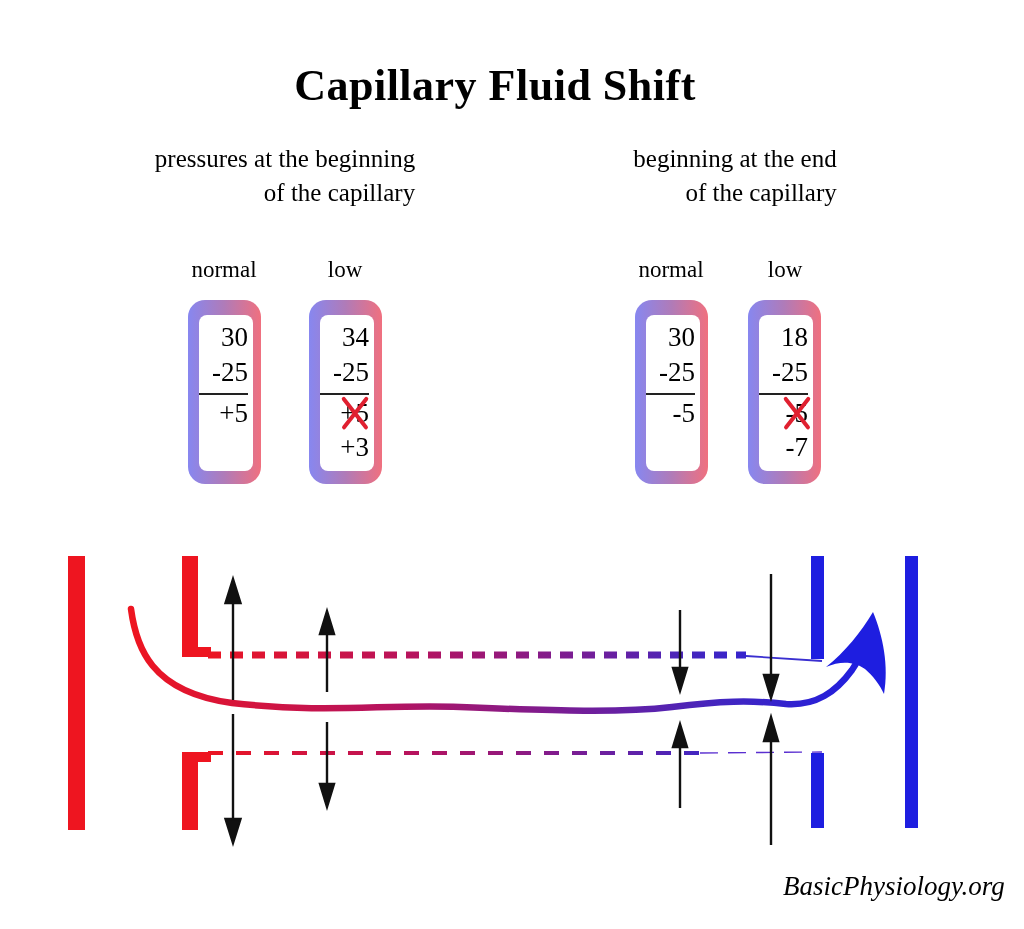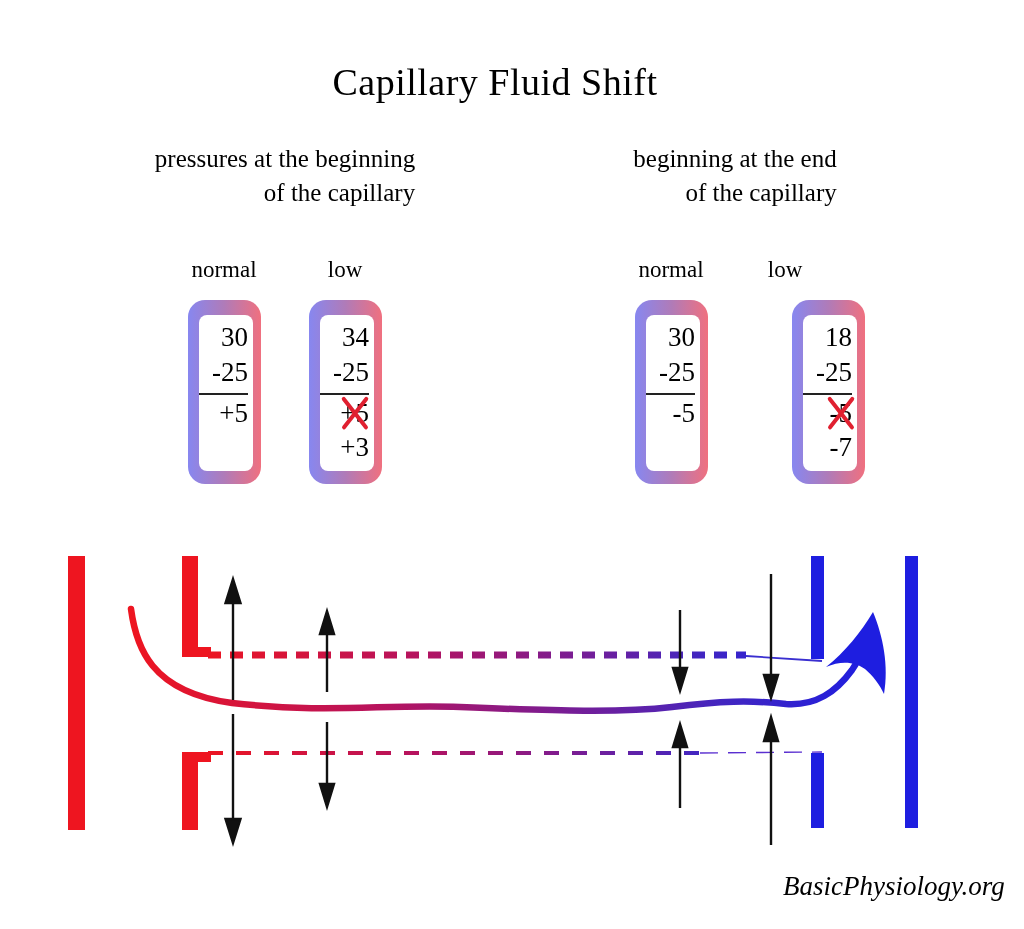--- a/index.html
+++ b/index.html
@@ -3,21 +3,21 @@
 <meta charset="utf-8">
 <style>
   html,body { margin:0; padding:0; background:#fff; }
   .page {
     position:relative; width:1024px; height:929px; background:#ffffff;
     font-family:"Liberation Serif","DejaVu Serif",serif; color:#000;
     overflow:hidden;
   }
   .title {
     position:absolute; left:495px; top:60px; transform:translateX(-50%);
-    font-size:38px; font-weight:normal; white-space:nowrap; letter-spacing:0.5px;
+    font-size:44px; font-weight:bold; white-space:nowrap; letter-spacing:0.5px;
   }
   .heading {
     position:absolute; transform:translateX(-50%); text-align:right;
     font-size:25px; line-height:34px; white-space:nowrap;
   }
   .heading-beginning { left:285px; top:142px; }
   .heading-end { left:735px; top:142px; }
   .col-label {
     position:absolute; transform:translateX(-50%); top:257px; font-size:23px;
   }
@@ -97,21 +97,21 @@
   <div class="pbox" style="left:635px;">
     <div class="pbox-inner">
       <div class="num-row">30</div>
       <div class="num-row">-25</div>
       <div class="sum-line"></div>
       <div class="result-row"><span>-5</span></div>
       <div class="corrected-row"></div>
     </div>
   </div>
 
-  <div class="pbox" style="left:792px;">
+  <div class="pbox" style="left:748px;">
     <div class="pbox-inner">
       <div class="num-row">18</div>
       <div class="num-row">-25</div>
       <div class="sum-line"></div>
       <div class="result-row"><span class="strike">-5</span></div>
       <div class="corrected-row">-7</div>
     </div>
   </div>
 
   <svg class="diagram-svg" width="1024" height="330" viewBox="0 540 1024 330">

